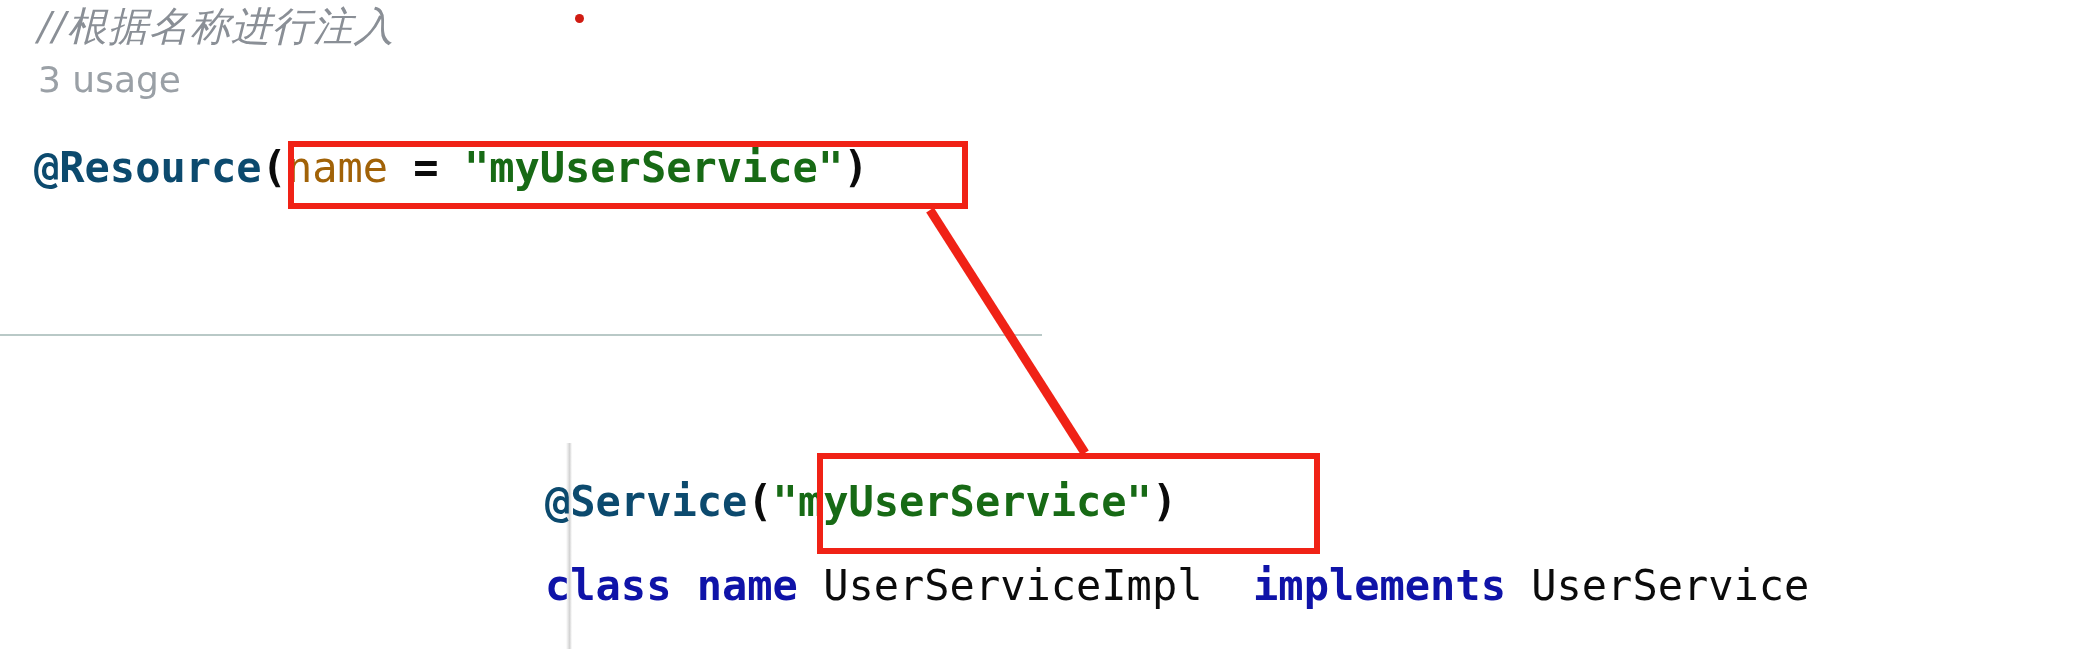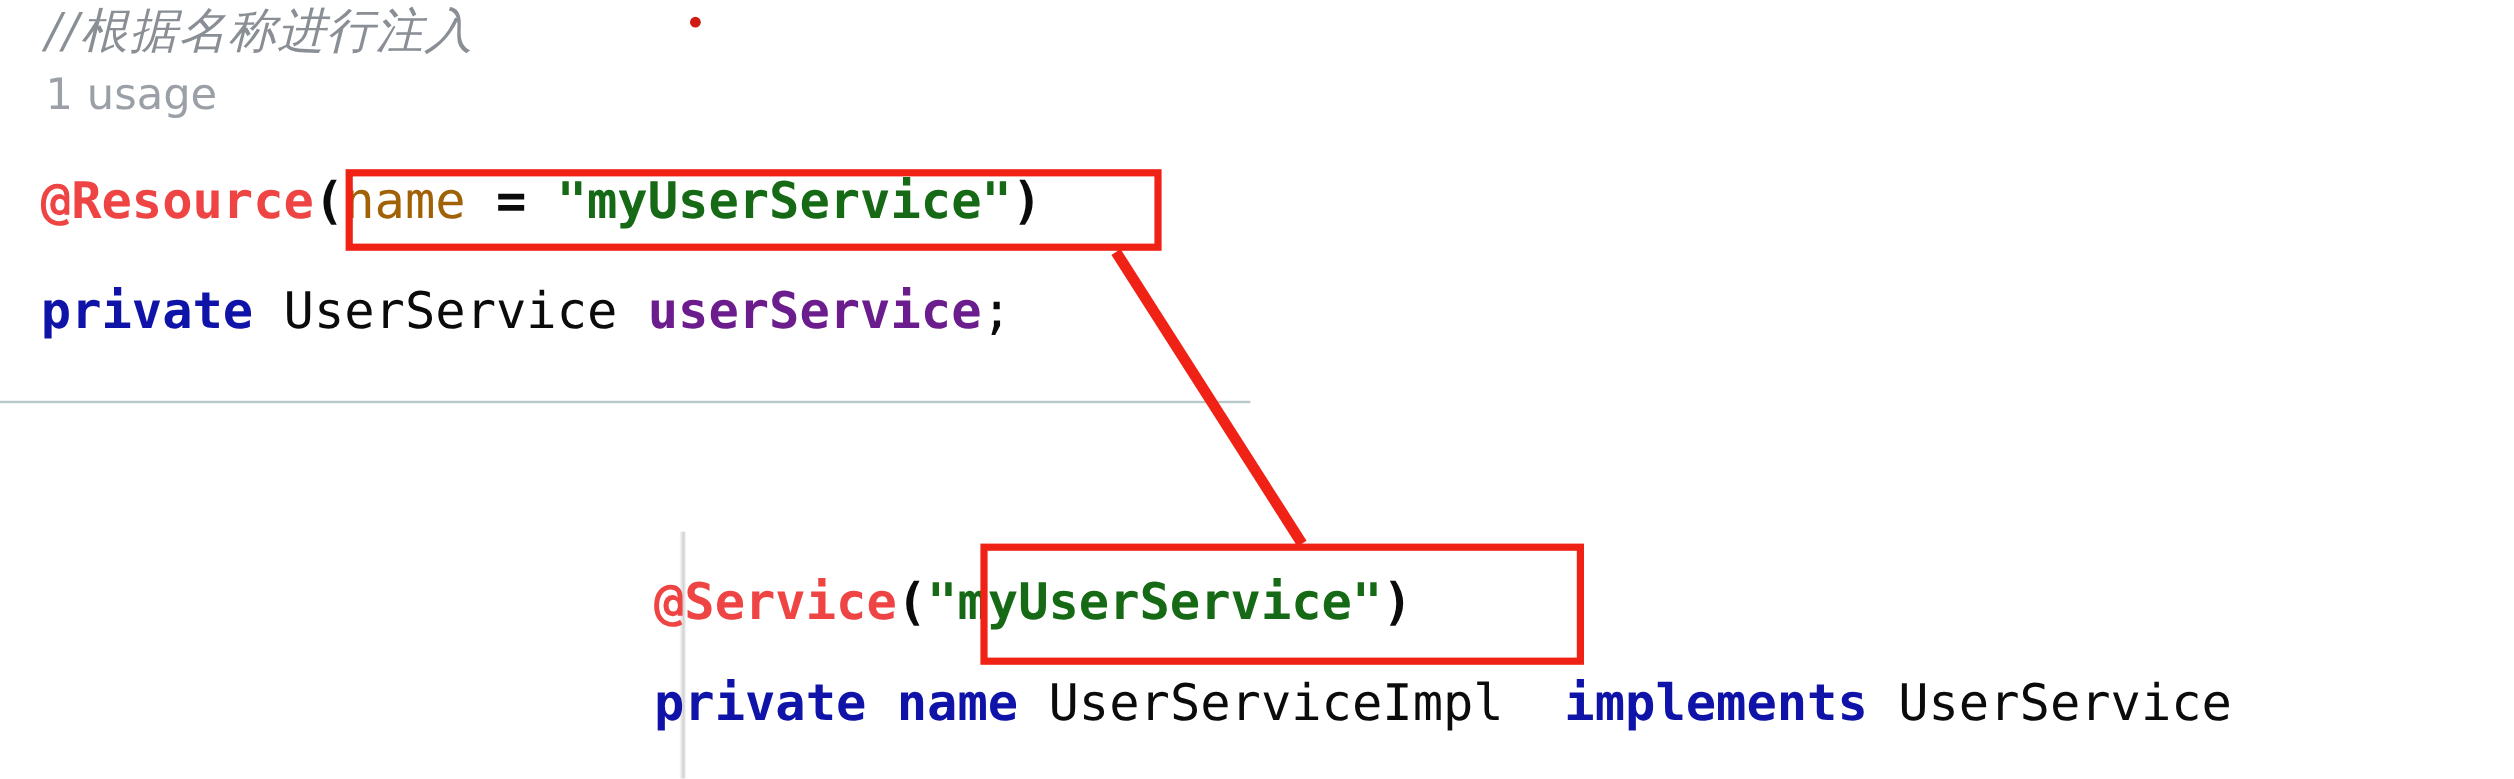--- a/index.html
+++ b/index.html
@@ -69,21 +69,21 @@
     font-size: 42px;
     font-weight: 700;
   }
   .line-class {
     left: 545px;
     top: 565px;
     font-size: 42px;
   }
 
   
-  .tok-annot     { color: #ef4444; }
+  .tok-annot     { color: #0c4a6e; }
   .tok-punct     { color: #0b0b0b; }
   .tok-plain     { color: #a16207; font-weight: normal; }
   .tok-string    { color: #176a15; font-weight: 700; }
   .tok-keyword   { color: #0f13a8; font-weight: 700; }
   .tok-type      { color: #0b0b0b; font-weight: normal; }
   .tok-field     { color: #6b1d8e; font-weight: 700; }
 
   
   .divider {
     position: absolute;
@@ -135,32 +135,31 @@
 </style>
 </head>
 <body>
 
 <div id="stage">
 
   <div class="code-line comment">//根据名称进行注入</div>
 
   <div class="red-dot"></div>
 
-  <div class="code-line usage">1 usage</div>
+  <div class="code-line usage">3 usage</div>
 
   <div class="code-line line-resource"><span class="tok-annot">@Resource</span><span class="tok-punct">(</span><span class="tok-plain">name</span><span class="tok-punct"> = </span><span class="tok-string">"myUserService"</span><span class="tok-punct">)</span></div>
 
-  <div class="code-line line-field"><span class="tok-keyword">private</span><span class="tok-plain"> </span><span class="tok-type">UserService</span><span class="tok-plain"> </span><span class="tok-field">userService</span><span class="tok-punct">;</span></div>
 
   <div class="divider"></div>
   <div class="gutter-bar"></div>
 
   <div class="code-line line-service"><span class="tok-annot">@Service</span><span class="tok-punct">(</span><span class="tok-string">"myUserService"</span><span class="tok-punct">)</span></div>
 
-  <div class="code-line line-class"><span class="tok-keyword">private</span><span class="tok-plain"> </span><span class="tok-keyword">name</span><span class="tok-plain"> </span><span class="tok-type">UserServiceImpl</span><span class="tok-plain">  </span><span class="tok-keyword">implements</span><span class="tok-plain"> </span><span class="tok-type">UserService</span></div>
+  <div class="code-line line-class"><span class="tok-keyword">class</span><span class="tok-plain"> </span><span class="tok-keyword">name</span><span class="tok-plain"> </span><span class="tok-type">UserServiceImpl</span><span class="tok-plain">  </span><span class="tok-keyword">implements</span><span class="tok-plain"> </span><span class="tok-type">UserService</span></div>
 
   <div class="hl-box" id="hl-box-resource"></div>
 
   <div class="hl-box" id="hl-box-service"></div>
 
   <svg class="connector" viewBox="0 0 230 280">
     <line x1="30" y1="15" x2="185" y2="258" stroke="#f02216" stroke-width="9" stroke-linecap="butt"></line>
   </svg>
 
 </div>

